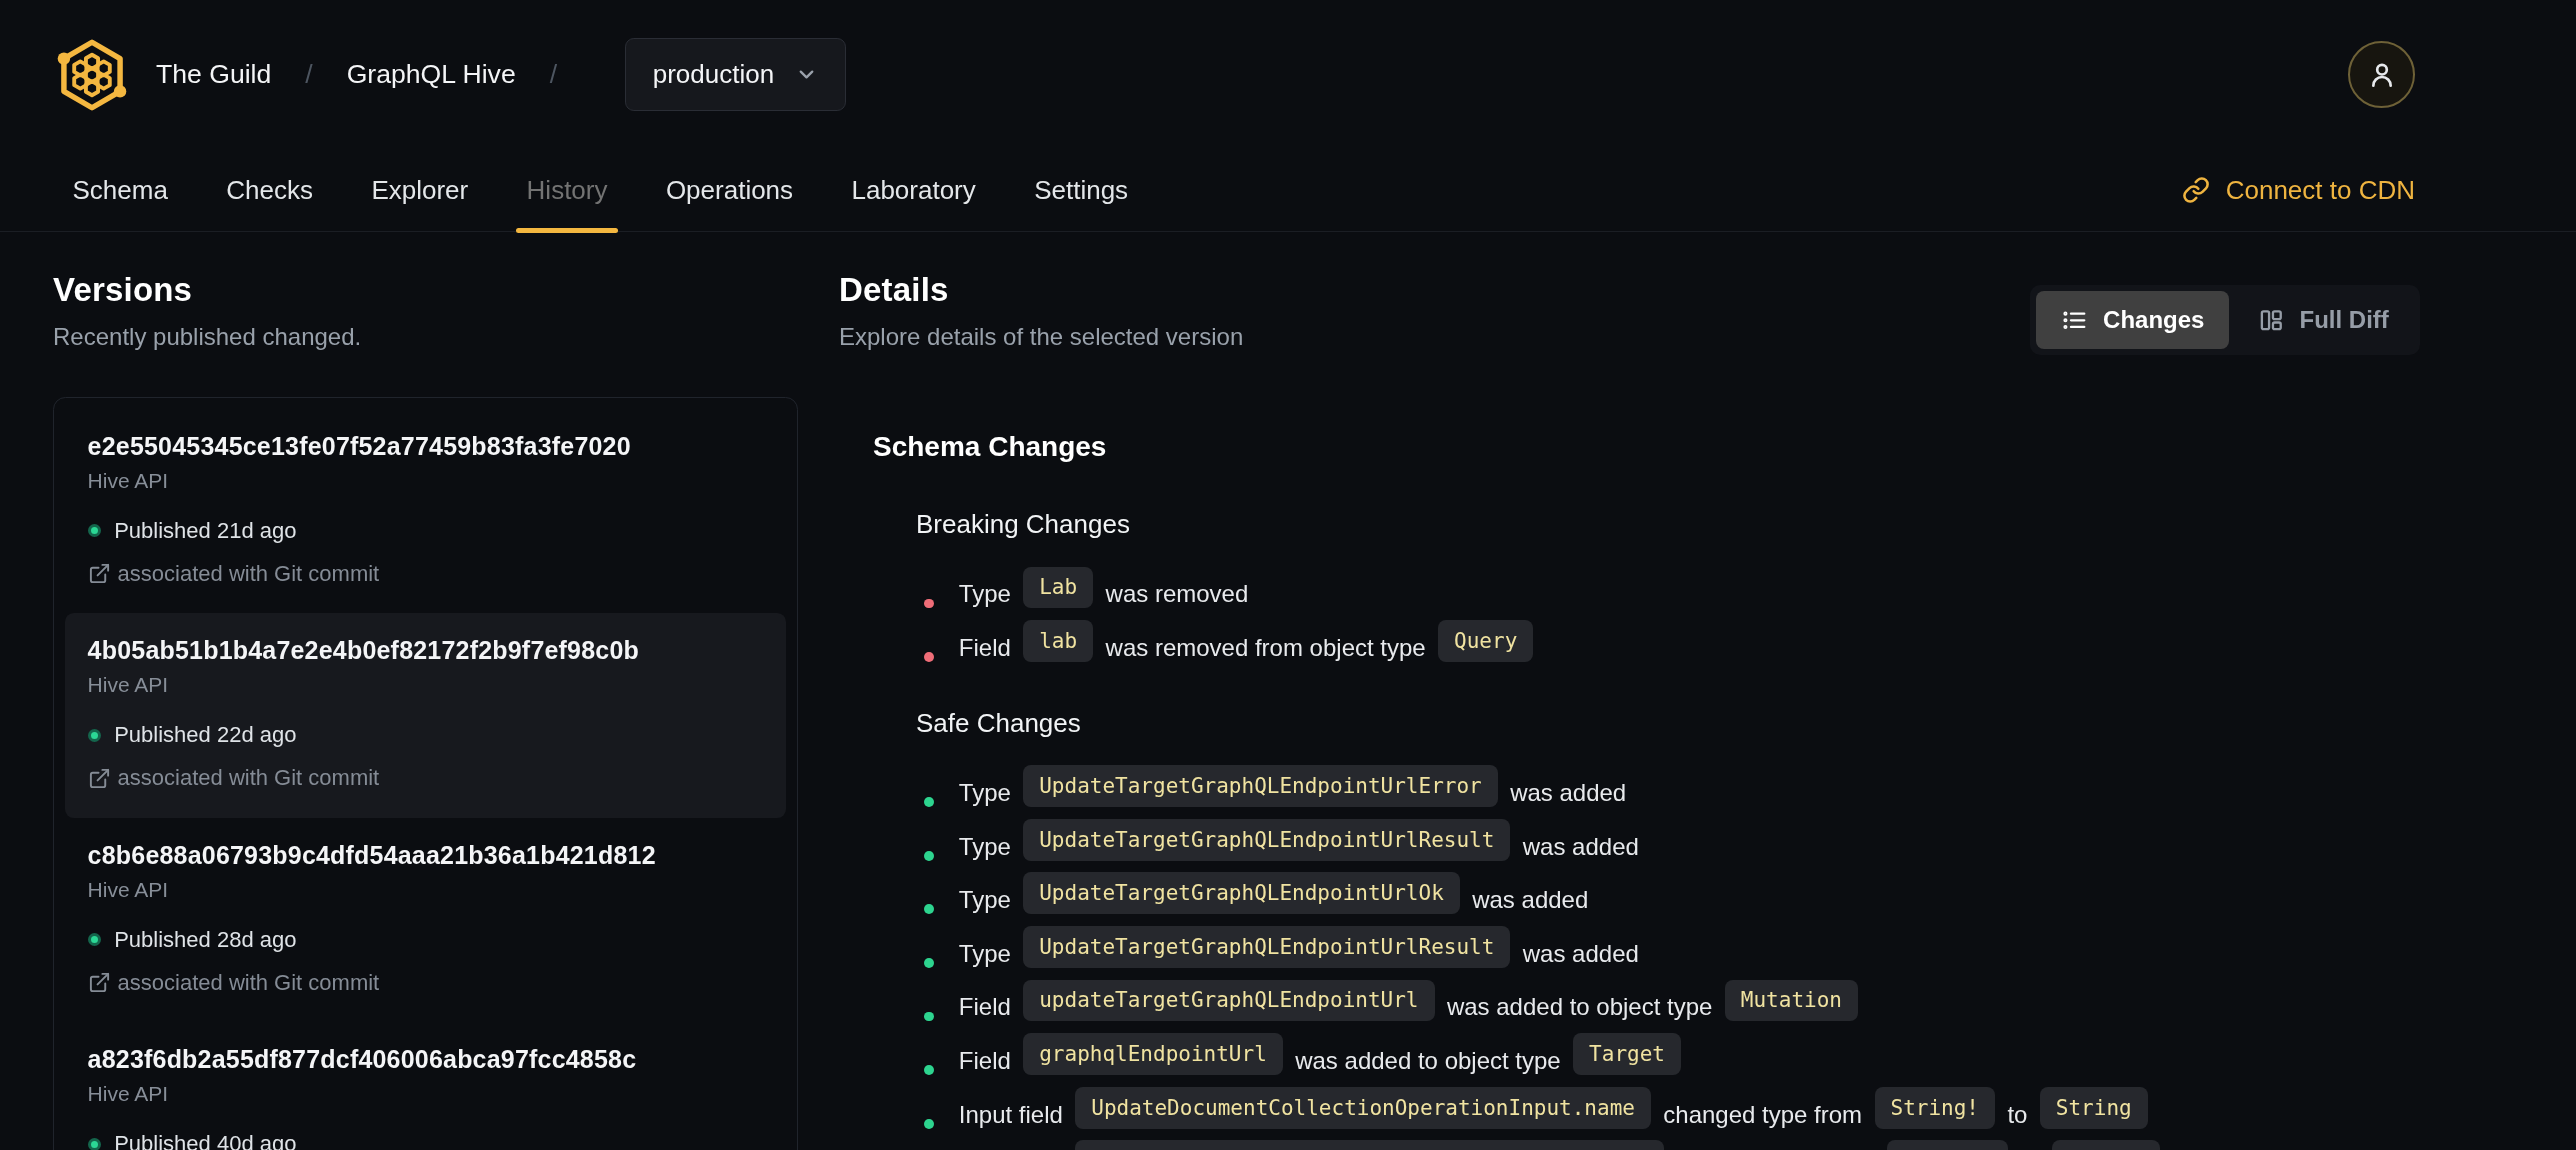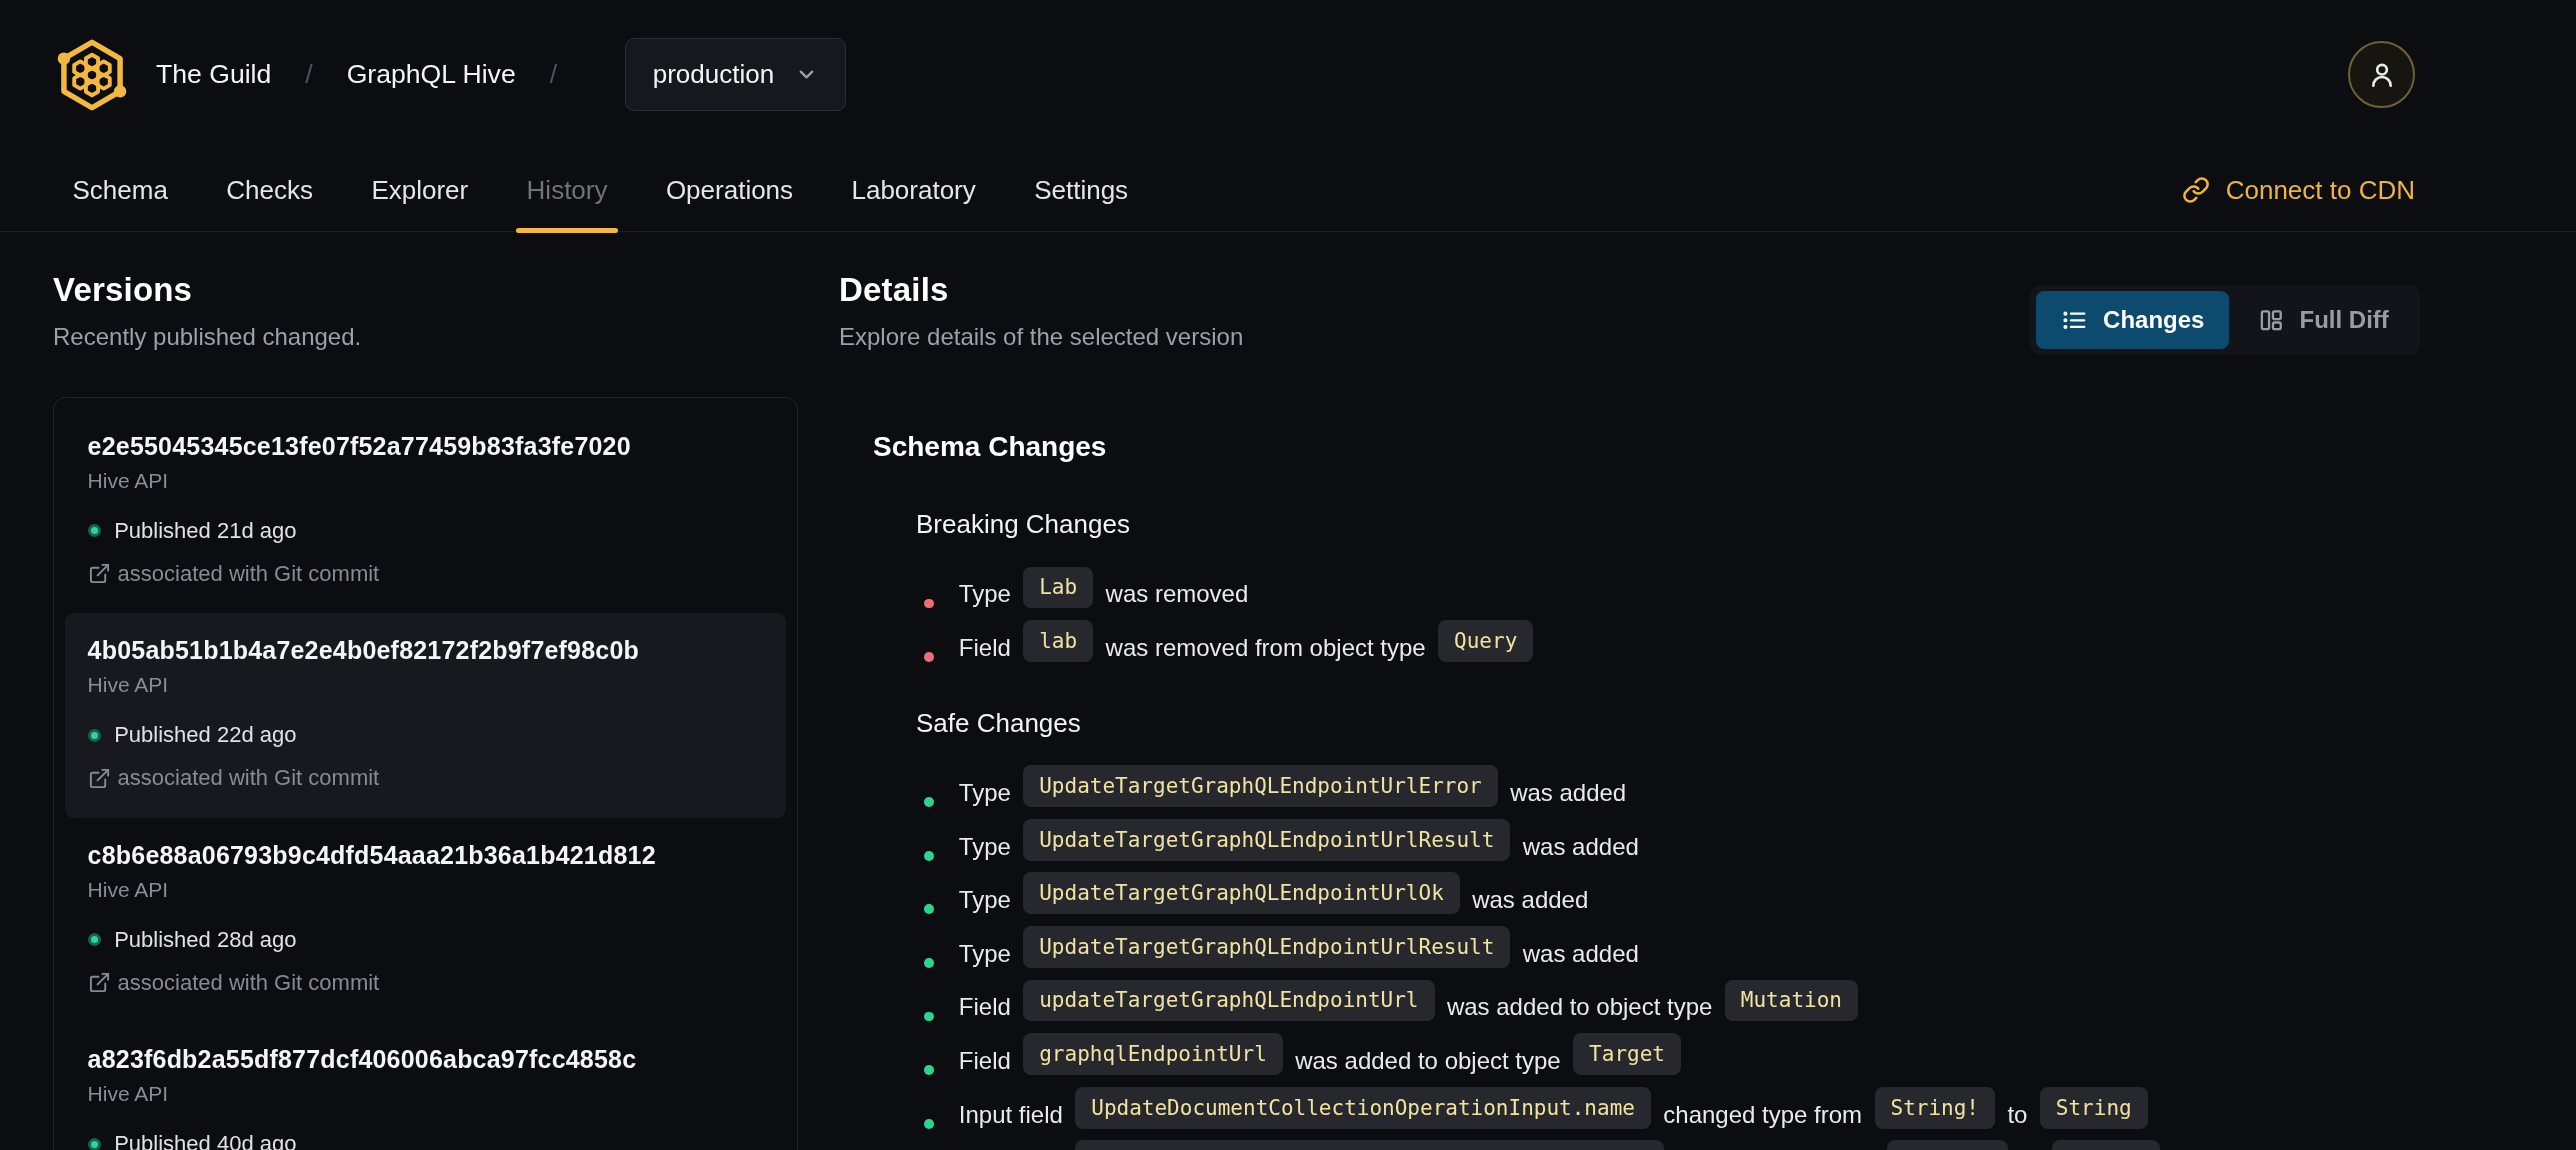--- a/index.html
+++ b/index.html
@@ -75,21 +75,21 @@
   .details-header { display:flex; justify-content:space-between; align-items:flex-start; }
   .view-toggle {
     margin-top:14px; background:#121419; border-radius:10.6px; padding:6.2px;
     display:flex; align-items:center; gap:3.5px; flex:none;
   }
   .seg-btn {
     display:flex; align-items:center; gap:15px;
     font-size:24px; font-weight:600; color:#969da7;
     padding:15px 25px; border-radius:8px;
   }
-  .seg-btn.active { background:#0c4a6e; color:#ffffff; }
+  .seg-btn.active { background:#404040; color:#ffffff; }
   .seg-btn svg { width:26.6px; height:26.6px; flex:none; }
   .seg-btn.active svg { stroke:#ffffff; }
   .seg-btn svg { stroke:#969da7; fill:none; stroke-width:2.1; stroke-linecap:round; stroke-linejoin:round; }
 
   .schema-changes { margin-left:34px; margin-top:76px; }
   .schema-changes-title { font-size:28px; font-weight:700; color:#ffffff; }
   .change-group { margin-left:43px; margin-top:46px; }
   .change-group-title { font-size:26px; font-weight:500; color:#f2f4f6; }
   .change-list { list-style:none; margin-top:25px; }
   .change-item { display:flex; align-items:flex-end; margin-bottom:10.6px; min-height:43px; font-size:24px; color:#e8eaed; }

